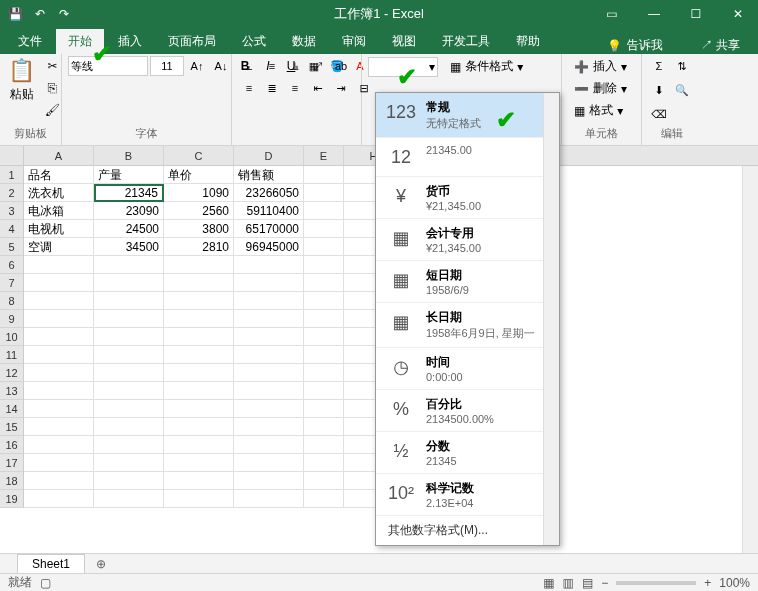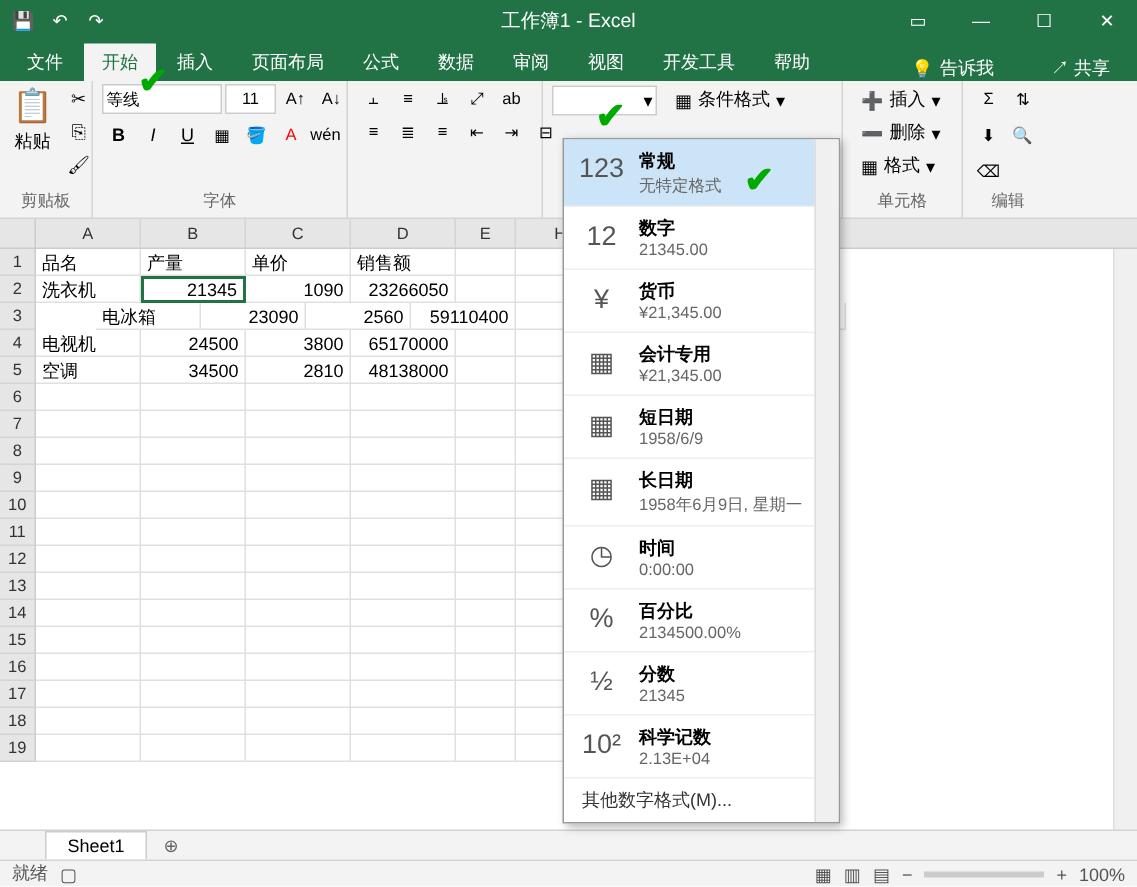--- a/index.html
+++ b/index.html
@@ -42,21 +42,21 @@
 .row-h{height:18px;border-bottom:1px solid #d4d4d4;text-align:center;font-size:11px;line-height:18px;color:#333}
 .col-headers{height:20px;background:#e6e6e6;display:flex;border-bottom:1px solid #ccc}
 .col-h{border-right:1px solid #d4d4d4;text-align:center;font-size:11px;line-height:20px;color:#333}
 .grid{position:relative}
 .grid-row{display:flex;height:18px}
 .cell{border-right:1px solid #e0e0e0;border-bottom:1px solid #e0e0e0;padding:0 4px;font-size:12px;line-height:18px;overflow:hidden;white-space:nowrap}
 .cell.selected{border:2px solid #217346;line-height:14px}
 .cell.num{text-align:right}
 .corner{width:24px;height:20px;background:#e6e6e6;border-right:1px solid #ccc;border-bottom:1px solid #ccc}
 .main-grid{flex:1;overflow:hidden}
-.tabs-bar{position:absolute;bottom:18px;left:0;right:0;height:20px;background:#f3f3f3;border-top:1px solid #d4d4d4;display:flex;align-items:center;padding-left:30px;gap:6px}
+.tabs-bar{position:absolute;bottom:18px;left:0;right:0;height:20px;background:#f3f3f3;border-top:1px solid #d4d4d4;display:flex;align-items:center;padding-left:17px;gap:6px}
 .sheet-tab{padding:2px 14px;background:#fff;border:1px solid #ccc;border-bottom:none;font-size:12px}
 .add-sheet{width:20px;height:20px;display:flex;align-items:center;justify-content:center;cursor:pointer;color:#666}
 .statusbar{position:absolute;bottom:0;left:0;right:0;height:18px;background:#f3f3f3;border-top:1px solid #d4d4d4;display:flex;align-items:center;padding:0 8px;font-size:11px;color:#555}
 .status-right{margin-left:auto;display:flex;align-items:center;gap:8px}
 .zoom-slider{width:80px;height:4px;background:#ccc;position:relative}
 .check{position:absolute;color:#0a0;font-size:24px;font-weight:bold;z-index:200;pointer-events:none}
 .number-format-box{width:70px;height:20px;border:1px solid #ccc;background:#fff;position:relative}
 .cf-btn{display:flex;align-items:center;gap:4px;padding:2px 6px;cursor:pointer;font-size:12px}
 .vscroll{position:absolute;right:0;top:166px;width:16px;bottom:38px;background:#f0f0f0;border-left:1px solid #ddd}
 </style>
@@ -110,21 +110,21 @@
       </div>
       <div class="small-btns">
         <div class="small-btn">✂</div>
         <div class="small-btn">⎘</div>
         <div class="small-btn">🖌</div>
       </div>
     </div>
     <div class="group-label">剪贴板</div>
   </div>
   <div class="ribbon-group" style="width:170px">
-    <div class="group-content" style="flex-direction:column;gap:2px">
+    <div class="group-content" style="gap:2px">
       <div class="font-row">
         <input class="font-select" value="等线" style="">
         <input class="size-select" value="11" style="">
         <div class="icon-btn">A↑</div>
         <div class="icon-btn">A↓</div>
       </div>
       <div class="btn-row">
         <div class="icon-btn">
             <b>B</b>
           </div>
@@ -203,21 +203,20 @@
       <div class="dd-item selected">
         <div class="dd-icon">123</div>
         <div class="dd-text">
           <div class="dd-title">常规</div>
           <div class="dd-sub">无特定格式</div>
         </div>
       </div>
       <div class="dd-item">
         <div class="dd-icon">12</div>
         <div class="dd-text">
-          <div class="dd-title">数字</div>
           <div class="dd-sub">21345.00</div>
         </div>
       </div>
       <div class="dd-item">
         <div class="dd-icon">¥</div>
         <div class="dd-text">
           <div class="dd-title">货币</div>
           <div class="dd-sub">¥21,345.00</div>
         </div>
       </div>
@@ -326,21 +325,21 @@
           <div class="cell" style="width: 70px;">洗衣机</div>
           <div class="cell num selected" style="width: 70px;">21345</div>
           <div class="cell num" style="width: 70px;">1090</div>
           <div class="cell num" style="width: 70px;">23266050</div>
           <div class="cell" style="width: 40px;"></div>
           <div class="cell" style="width: 60px;"></div>
           <div class="cell" style="width: 60px;"></div>
           <div class="cell" style="width: 60px;"></div>
         </div>
         <div class="grid-row">
-          <div class="cell" style="width: 70px; margin-left: 40px;">电冰箱</div>
+          <div class="cell" style="width: 70px;">电冰箱</div>
           <div class="cell num" style="width: 70px;">23090</div>
           <div class="cell num" style="width: 70px;">2560</div>
           <div class="cell num" style="width: 70px;">59110400</div>
           <div class="cell" style="width: 40px;"></div>
           <div class="cell" style="width: 60px;"></div>
           <div class="cell" style="width: 60px;"></div>
           <div class="cell" style="width: 60px;"></div>
         </div>
         <div class="grid-row">
           <div class="cell" style="width: 70px;">电视机</div>
@@ -349,21 +348,21 @@
           <div class="cell num" style="width: 70px;">65170000</div>
           <div class="cell" style="width: 40px;"></div>
           <div class="cell" style="width: 60px;"></div>
           <div class="cell" style="width: 60px;"></div>
           <div class="cell" style="width: 60px;"></div>
         </div>
         <div class="grid-row">
           <div class="cell" style="width: 70px;">空调</div>
           <div class="cell num" style="width: 70px;">34500</div>
           <div class="cell num" style="width: 70px;">2810</div>
-          <div class="cell num" style="width: 70px;">48138000</div>
+          <div class="cell num" style="width: 70px;">96945000</div>
           <div class="cell" style="width: 40px;"></div>
           <div class="cell" style="width: 60px;"></div>
           <div class="cell" style="width: 60px;"></div>
           <div class="cell" style="width: 60px;"></div>
         </div>
         <div class="grid-row">
           <div class="cell" style="width: 70px;"></div>
           <div class="cell" style="width: 70px;"></div>
           <div class="cell" style="width: 70px;"></div>
           <div class="cell" style="width: 70px;"></div>

